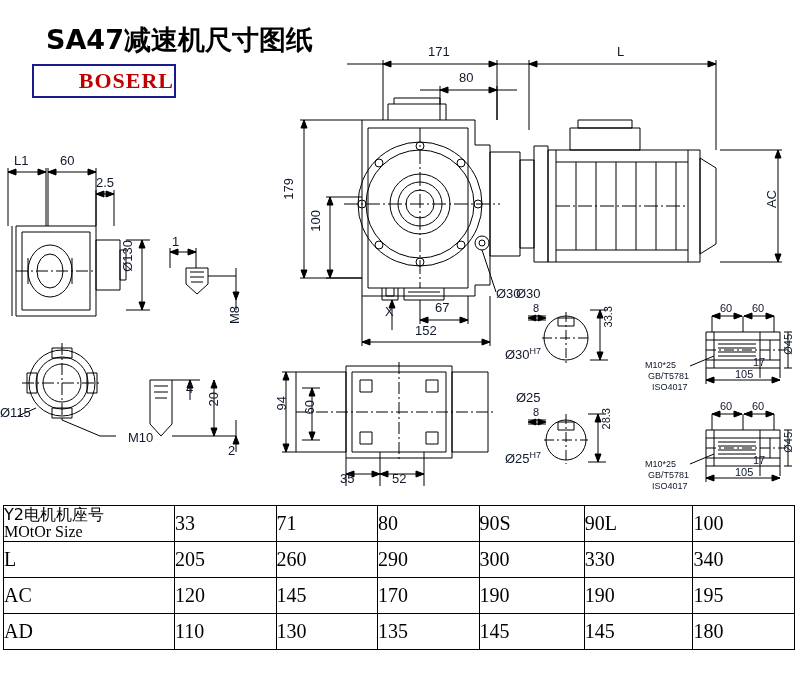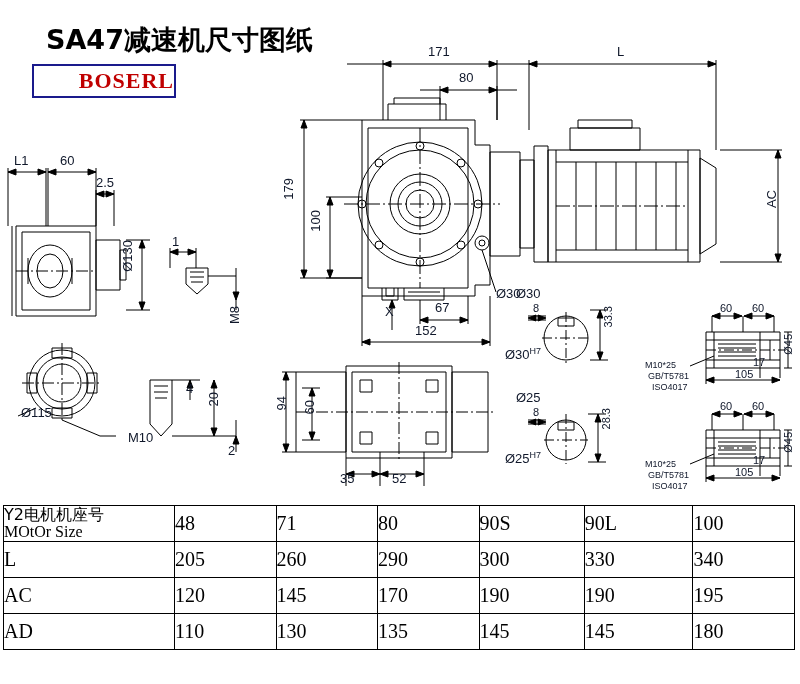--- a/index.html
+++ b/index.html
@@ -403,21 +403,21 @@
   <div class="abs dim" style="left:415px;top:323px;">152</div>
   <div class="abs dim" style="left:385px;top:304px;">X</div>
   <div class="abs dim" style="left:496px;top:286px;">Ø30</div>
 
   <div class="abs dim" style="left:14px;top:153px;">L1</div>
   <div class="abs dim" style="left:60px;top:153px;">60</div>
   <div class="abs dim" style="left:96px;top:175px;">2.5</div>
   <div class="abs dim vert" style="left:120px;top:240px;">Ø130</div>
   <div class="abs dim" style="left:172px;top:234px;">1</div>
   <div class="abs dim vert" style="left:227px;top:306px;">M8</div>
-  <div class="abs dim" style="left:21px;top:405px;">Ø115</div>
+  <div class="abs dim" style="left:0;top:405px;">Ø115</div>
   <div class="abs dim" style="left:87px;top:430px;margin-left:41px;">M10</div>
   <div class="abs dim" style="left:186px;top:381px;">4</div>
   <div class="abs dim vert" style="left:206px;top:392px;">20</div>
   <div class="abs dim" style="left:228px;top:443px;">2</div>
 
   <div class="abs dim vert" style="left:274px;top:396px;">94</div>
   <div class="abs dim vert" style="left:302px;top:400px;">60</div>
   <div class="abs dim" style="left:340px;top:471px;">35</div>
   <div class="abs dim" style="left:392px;top:471px;">52</div>
 
@@ -449,21 +449,21 @@
   <div class="abs dim xs" style="left:648px;top:460px;">GB/T5781</div>
   <div class="abs dim xs" style="left:652px;top:471px;">ISO4017</div>
 
   <table class="spec-table">
     <tbody>
         <tr>
       <td class="hdr-label">
         <div class="cjk">Y2电机机座号</div>
         <div>MOtOr Size</div>
       </td>
-      <td>48</td>
+      <td>33</td>
       <td>71</td>
       <td>80</td>
       <td>90S</td>
       <td>90L</td>
       <td>100</td>
     </tr>
     <tr>
       <td class="rowlabel">L</td>
       <td>205</td>
       <td>260</td>

